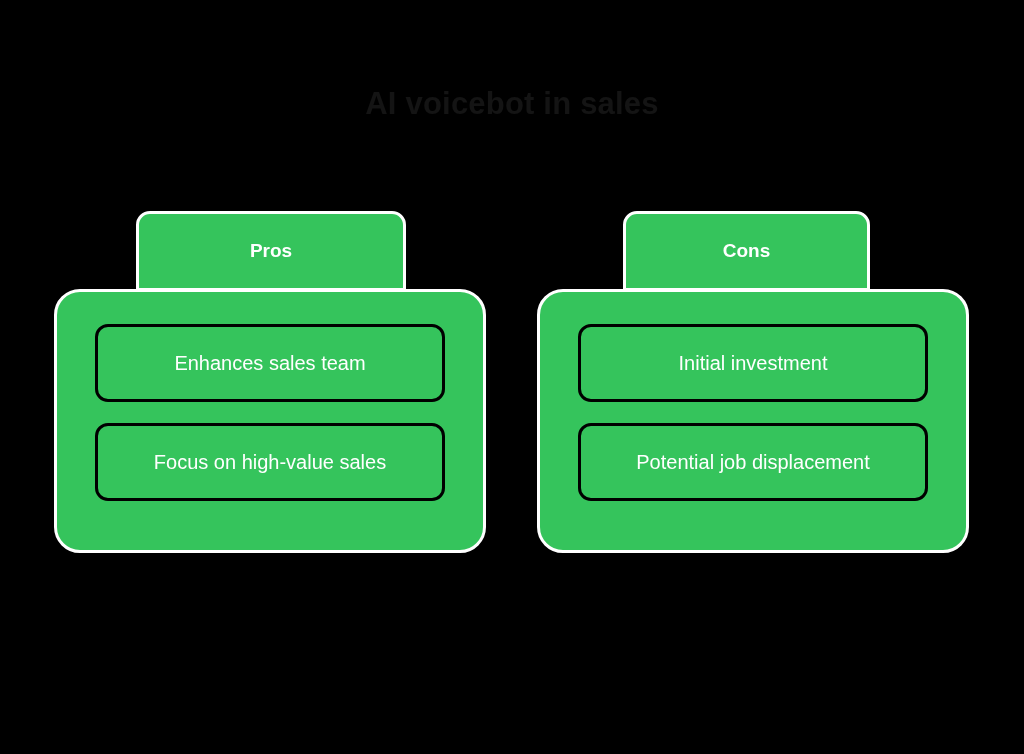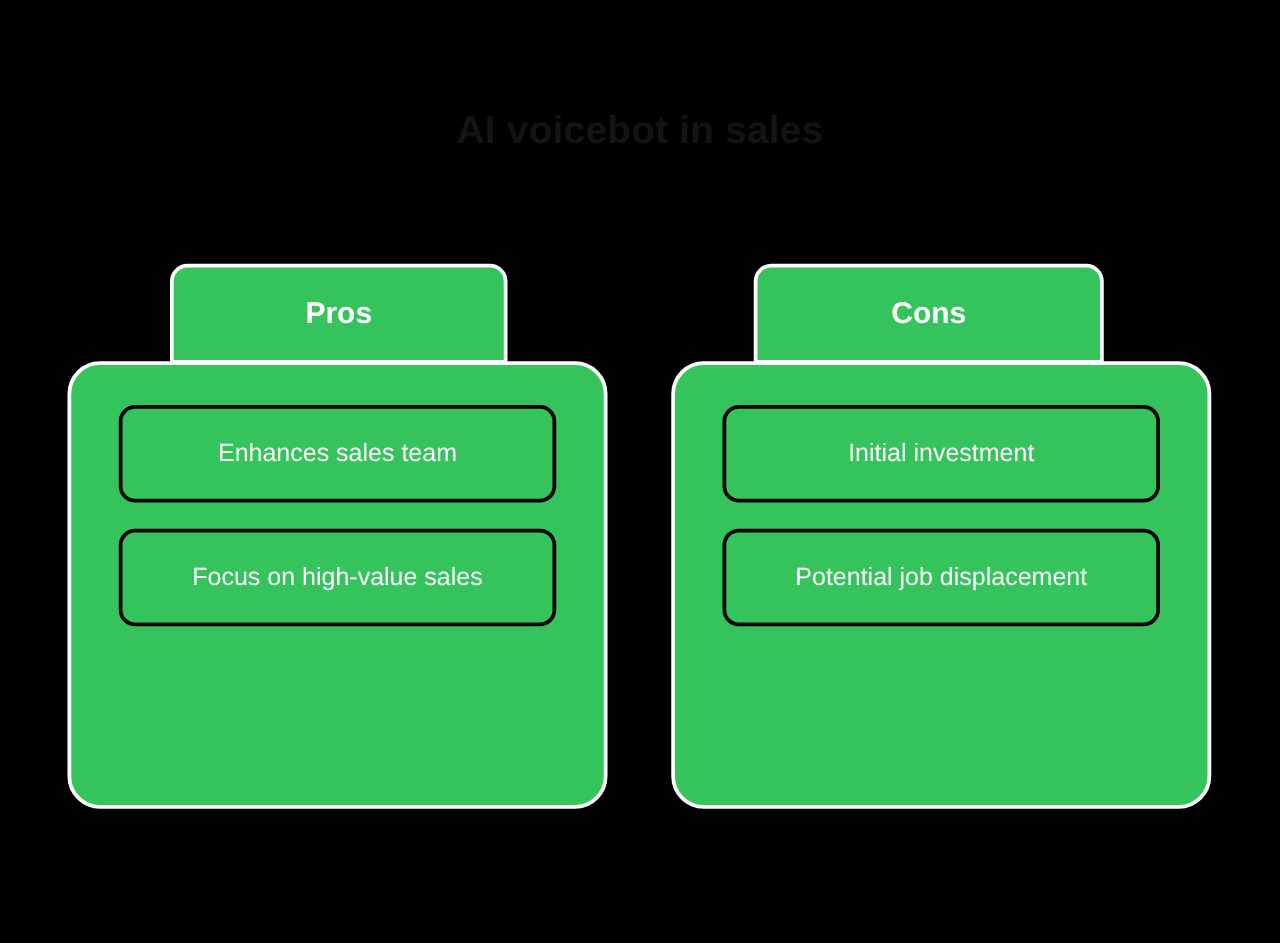--- a/index.html
+++ b/index.html
@@ -56,37 +56,37 @@
     box-sizing: border-box;
     background: #35c45c;
     border: 3px solid #ffffff;
     border-radius: 14px 14px 0 0;
     display: flex;
     align-items: center;
     justify-content: center;
     z-index: 2;
   }
   #tab-pros { left: 82px;  width: 270px; }
-  #tab-cons { left: 66px;  width: 280px; }
+  #tab-cons { left: 86px;  width: 247px; }
 
   .tab-label {
-    font-size: 24px;
+    font-size: 19px;
     font-weight: bold;
     color: #ffffff;
     line-height: 30px;
     white-space: nowrap;
   }
 
   
   .panel-body {
     position: absolute;
     top: 78px;
     left: 0;
     width: 432px;
-    height: 358px;
+    height: 264px;
     box-sizing: border-box;
     background: #35c45c;
     border: 3px solid #ffffff;
     border-radius: 26px;
     z-index: 1;
     padding: 32px 38px;
     display: flex;
     flex-direction: column;
     justify-content: flex-start;
     gap: 21px;

